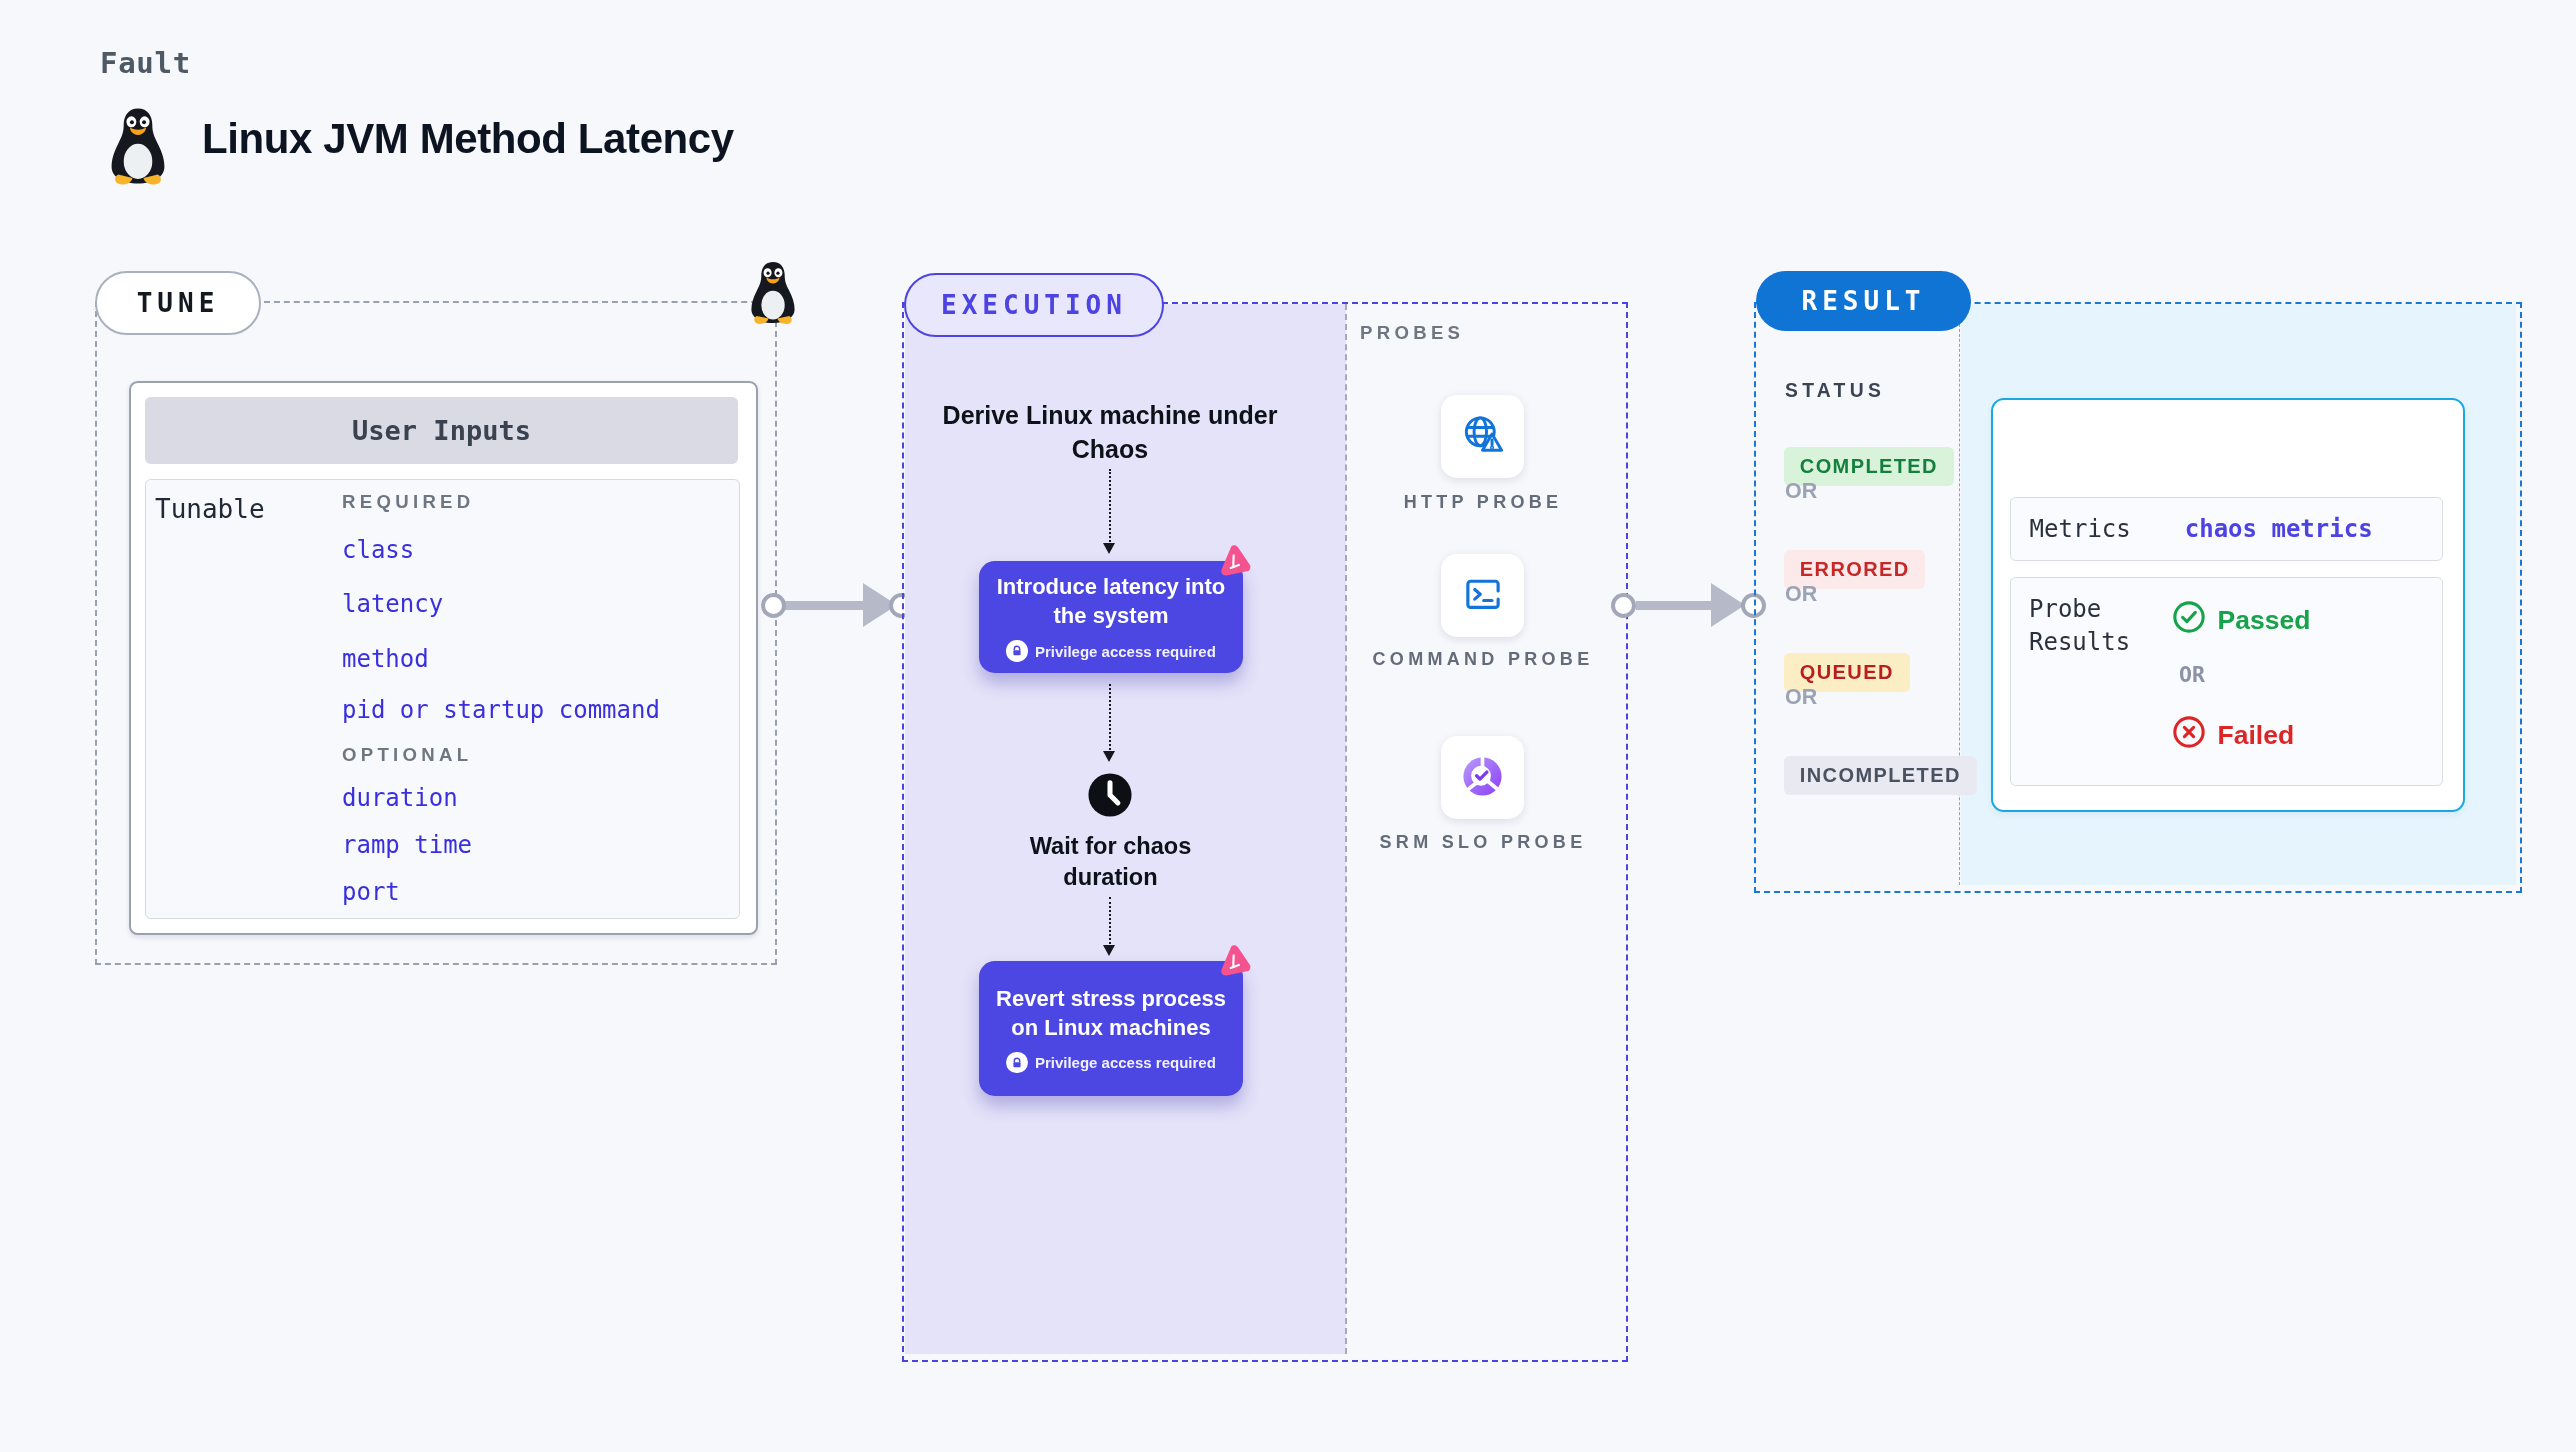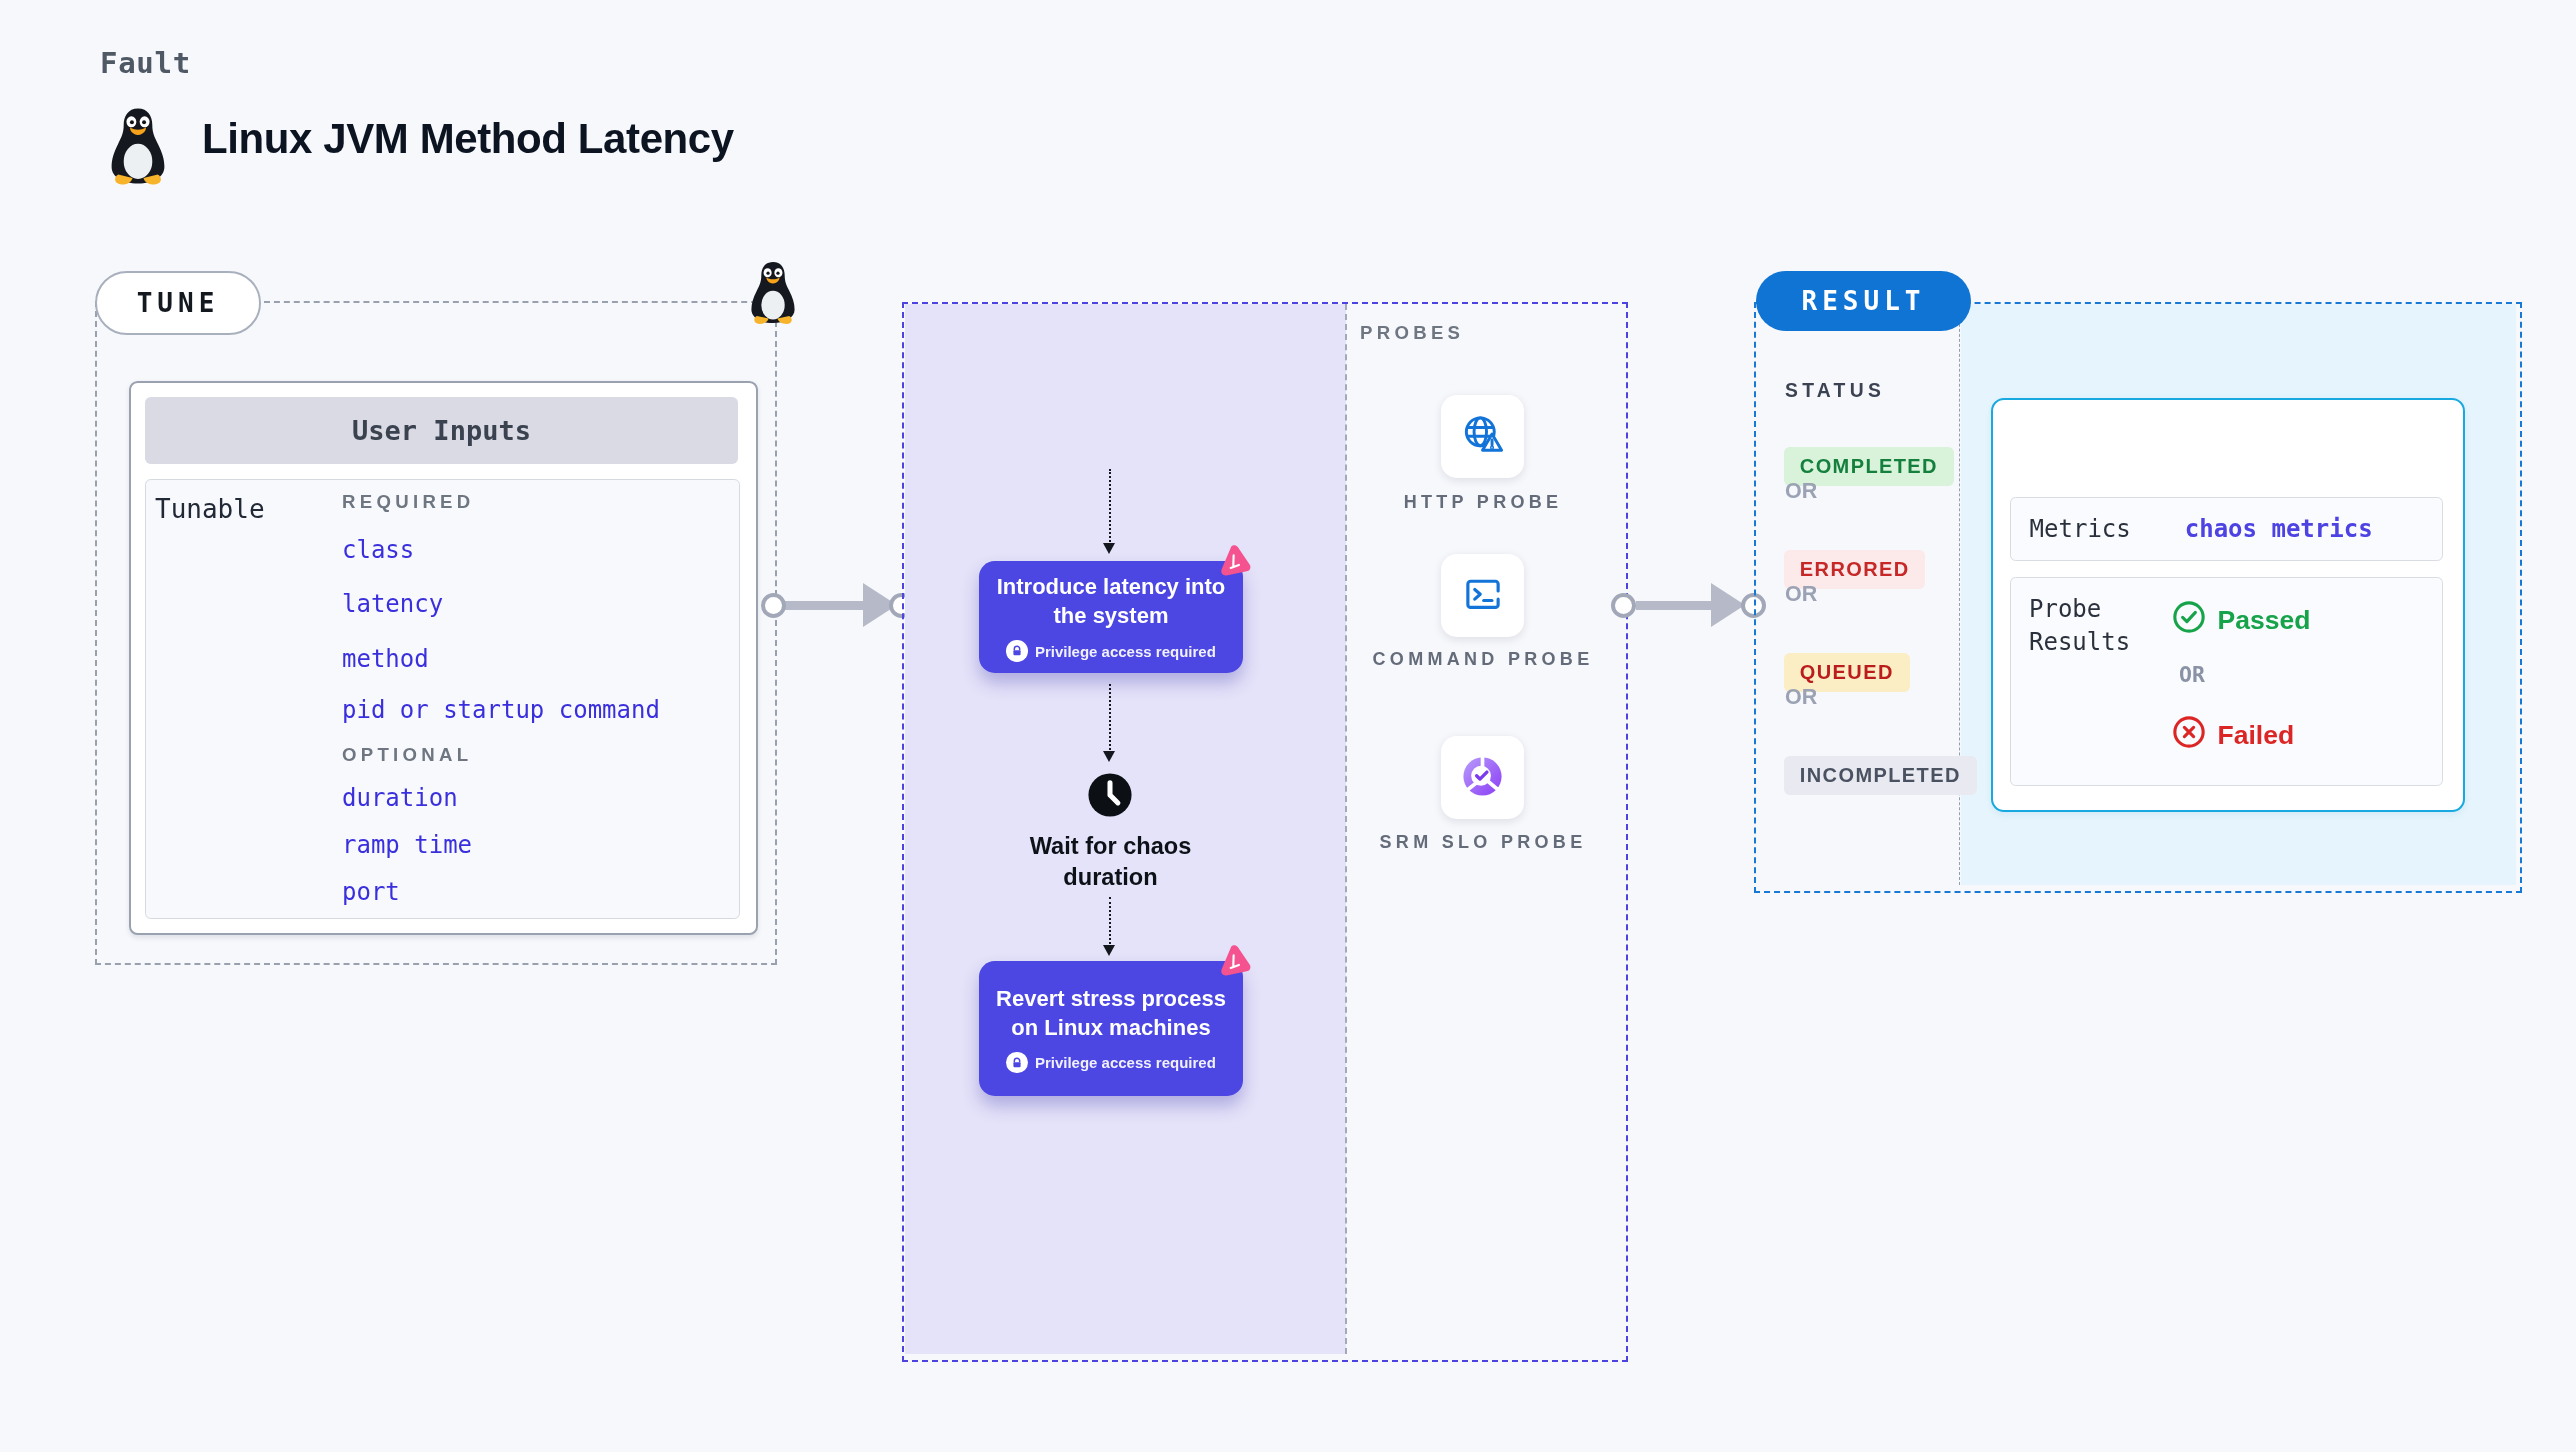--- a/index.html
+++ b/index.html
@@ -147,21 +147,23 @@
   <div class="abs mono tn" style="left:342px;top:878px;">port</div>
 
   <div class="abs shaft" style="left:782px;width:86px;"></div>
   <div class="abs ahead" style="left:863px;"></div>
   <div class="abs port" style="left:761px;"></div>
   <div class="abs port" style="left:889px;"></div>
 
   <div class="abs lavender"></div>
   <div class="abs exec-box"></div>
   <div class="abs probes-sep"></div>
-
+  <div class="abs pill mono pill-exec">EXECUTION</div>
+
+  <div class="abs step-text" style="left:938px;top:398px;">Derive Linux machine under Chaos</div>
 
   <div class="abs varrow" style="left:1109px;top:469px;height:73px;"></div>
 
   <div class="abs node" style="left:979px;top:561px;height:112px;">
     <div class="node-title">Introduce latency into the system</div>
     <div class="lock-row">
       <span class="lock-badge">
         <svg width="12" height="12" viewBox="0 0 20 20">
             <path d="M5.5 9V6.5a4.5 4.5 0 0 1 9 0V9" fill="none" stroke="#4c46e3" stroke-width="2.4"></path>
             <rect x="4" y="8.6" width="12" height="8.6" rx="1.8" fill="#4c46e3"></rect>

